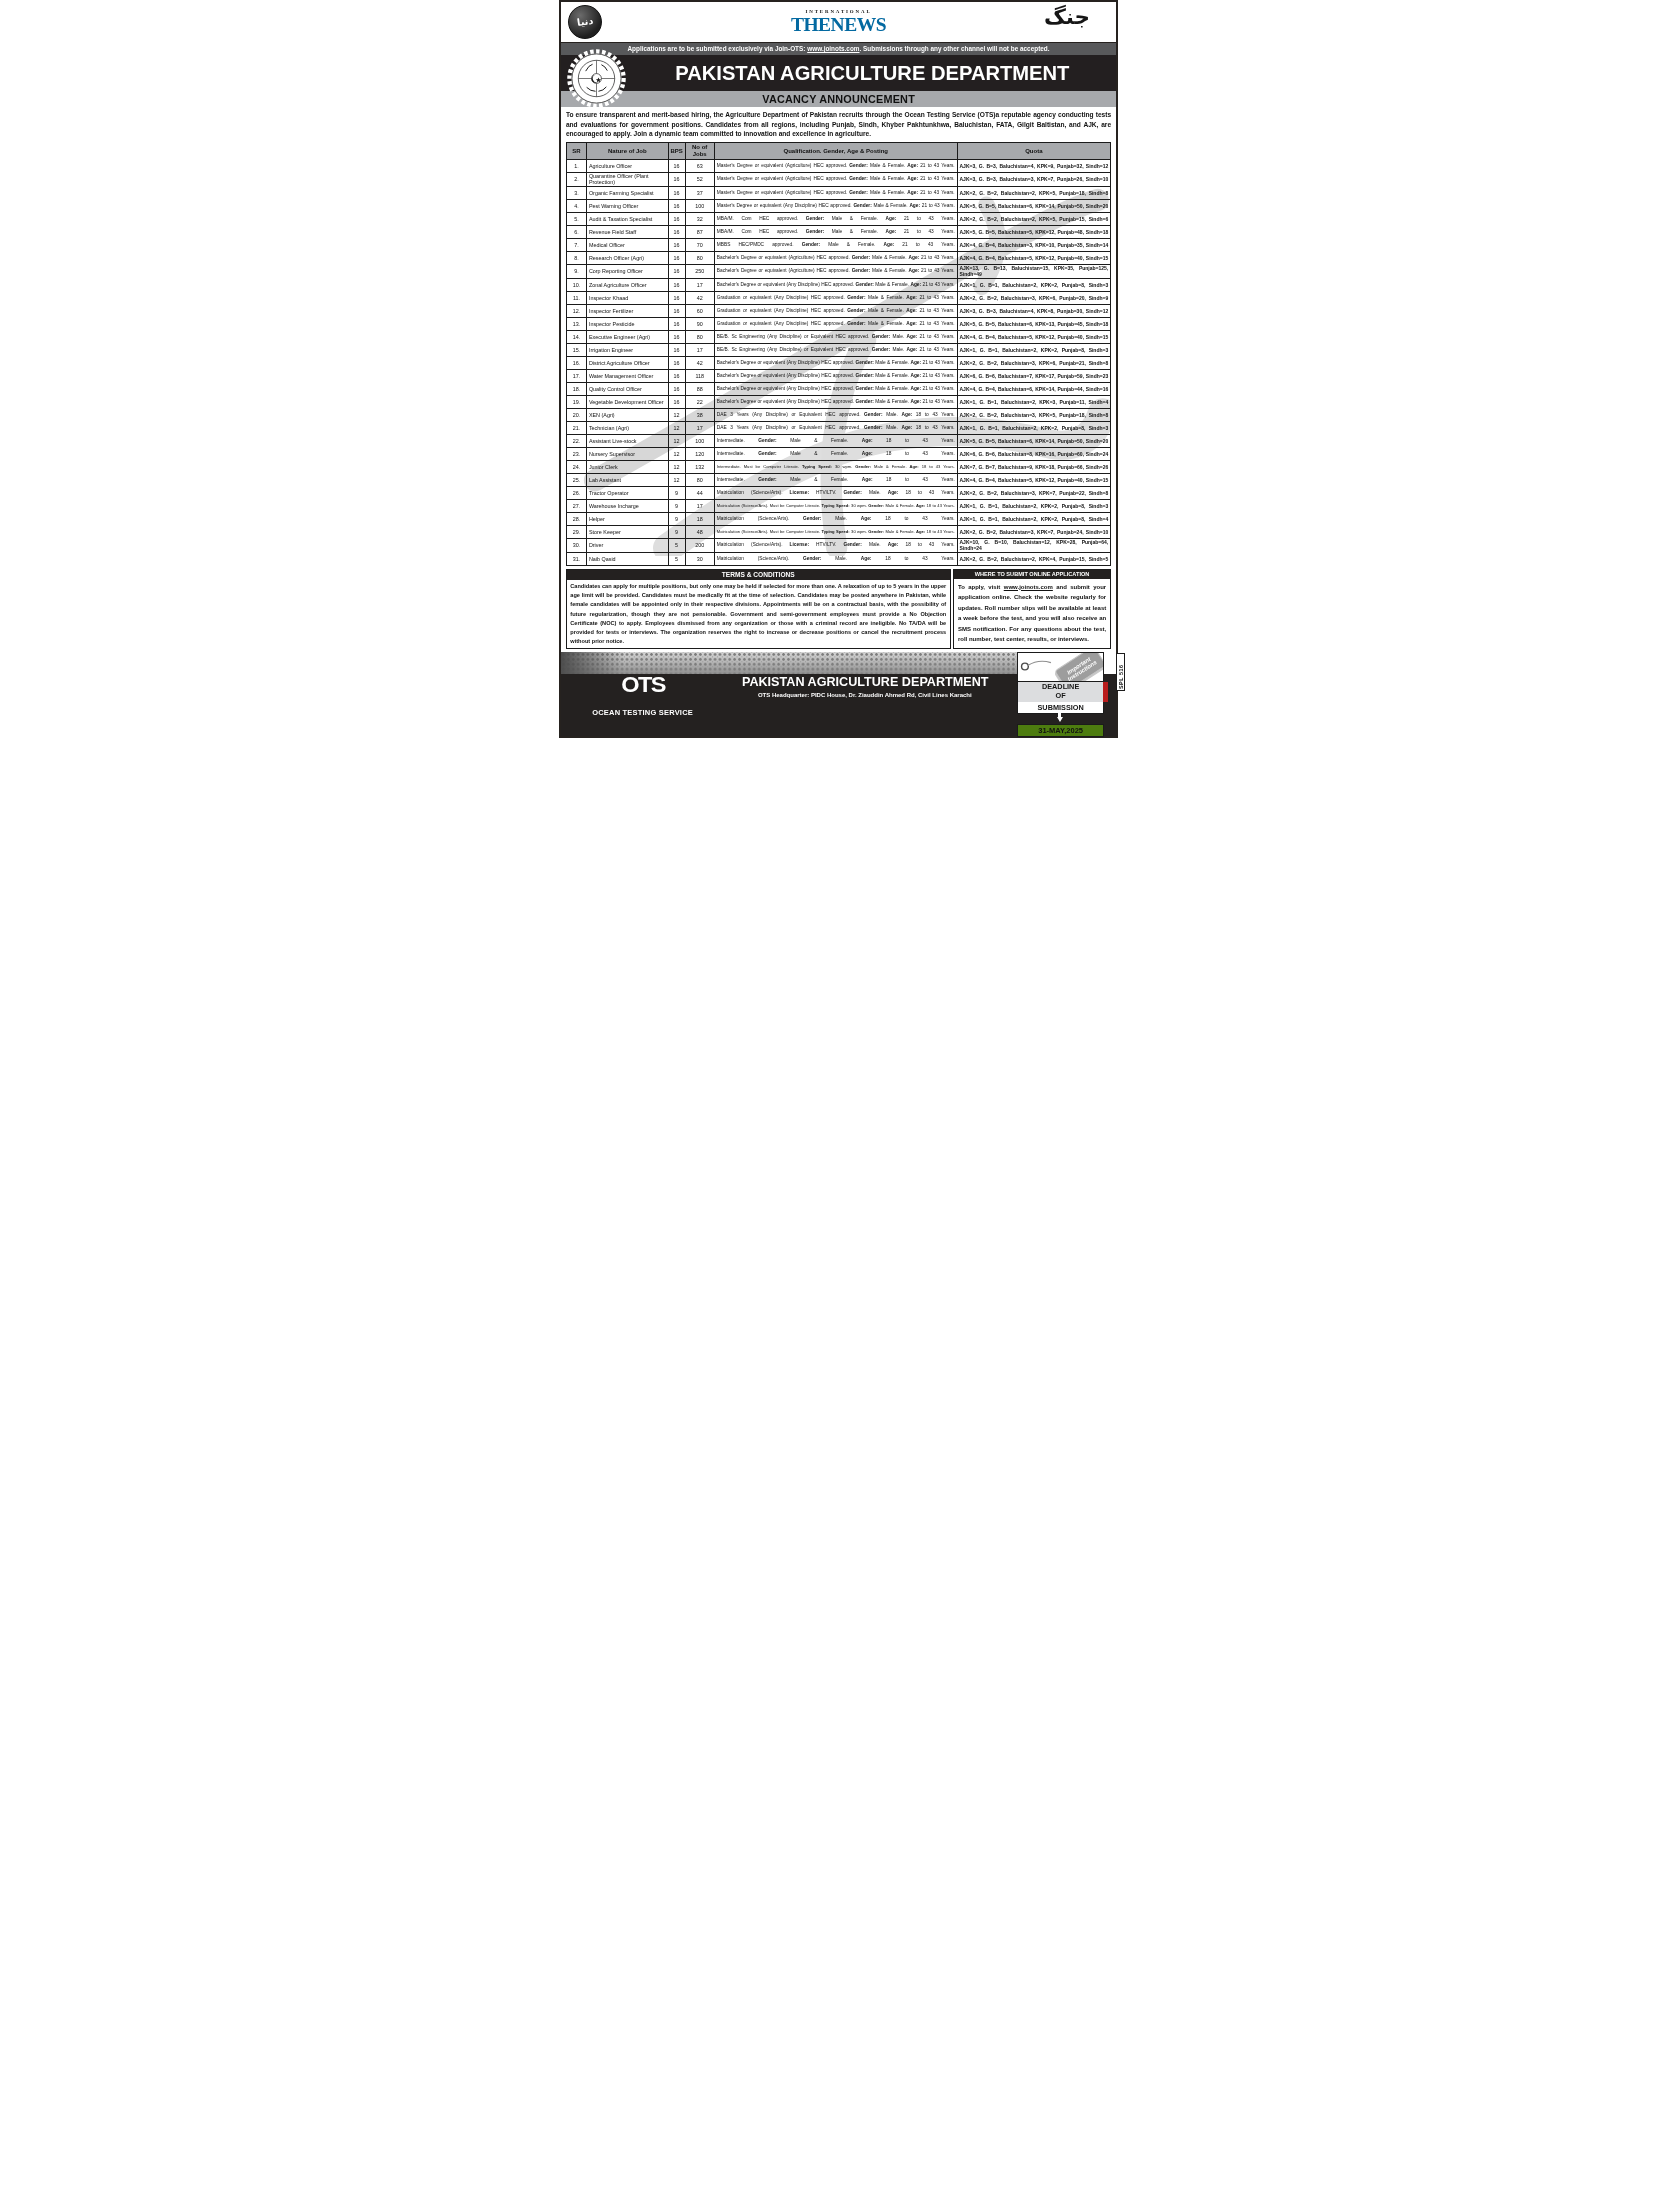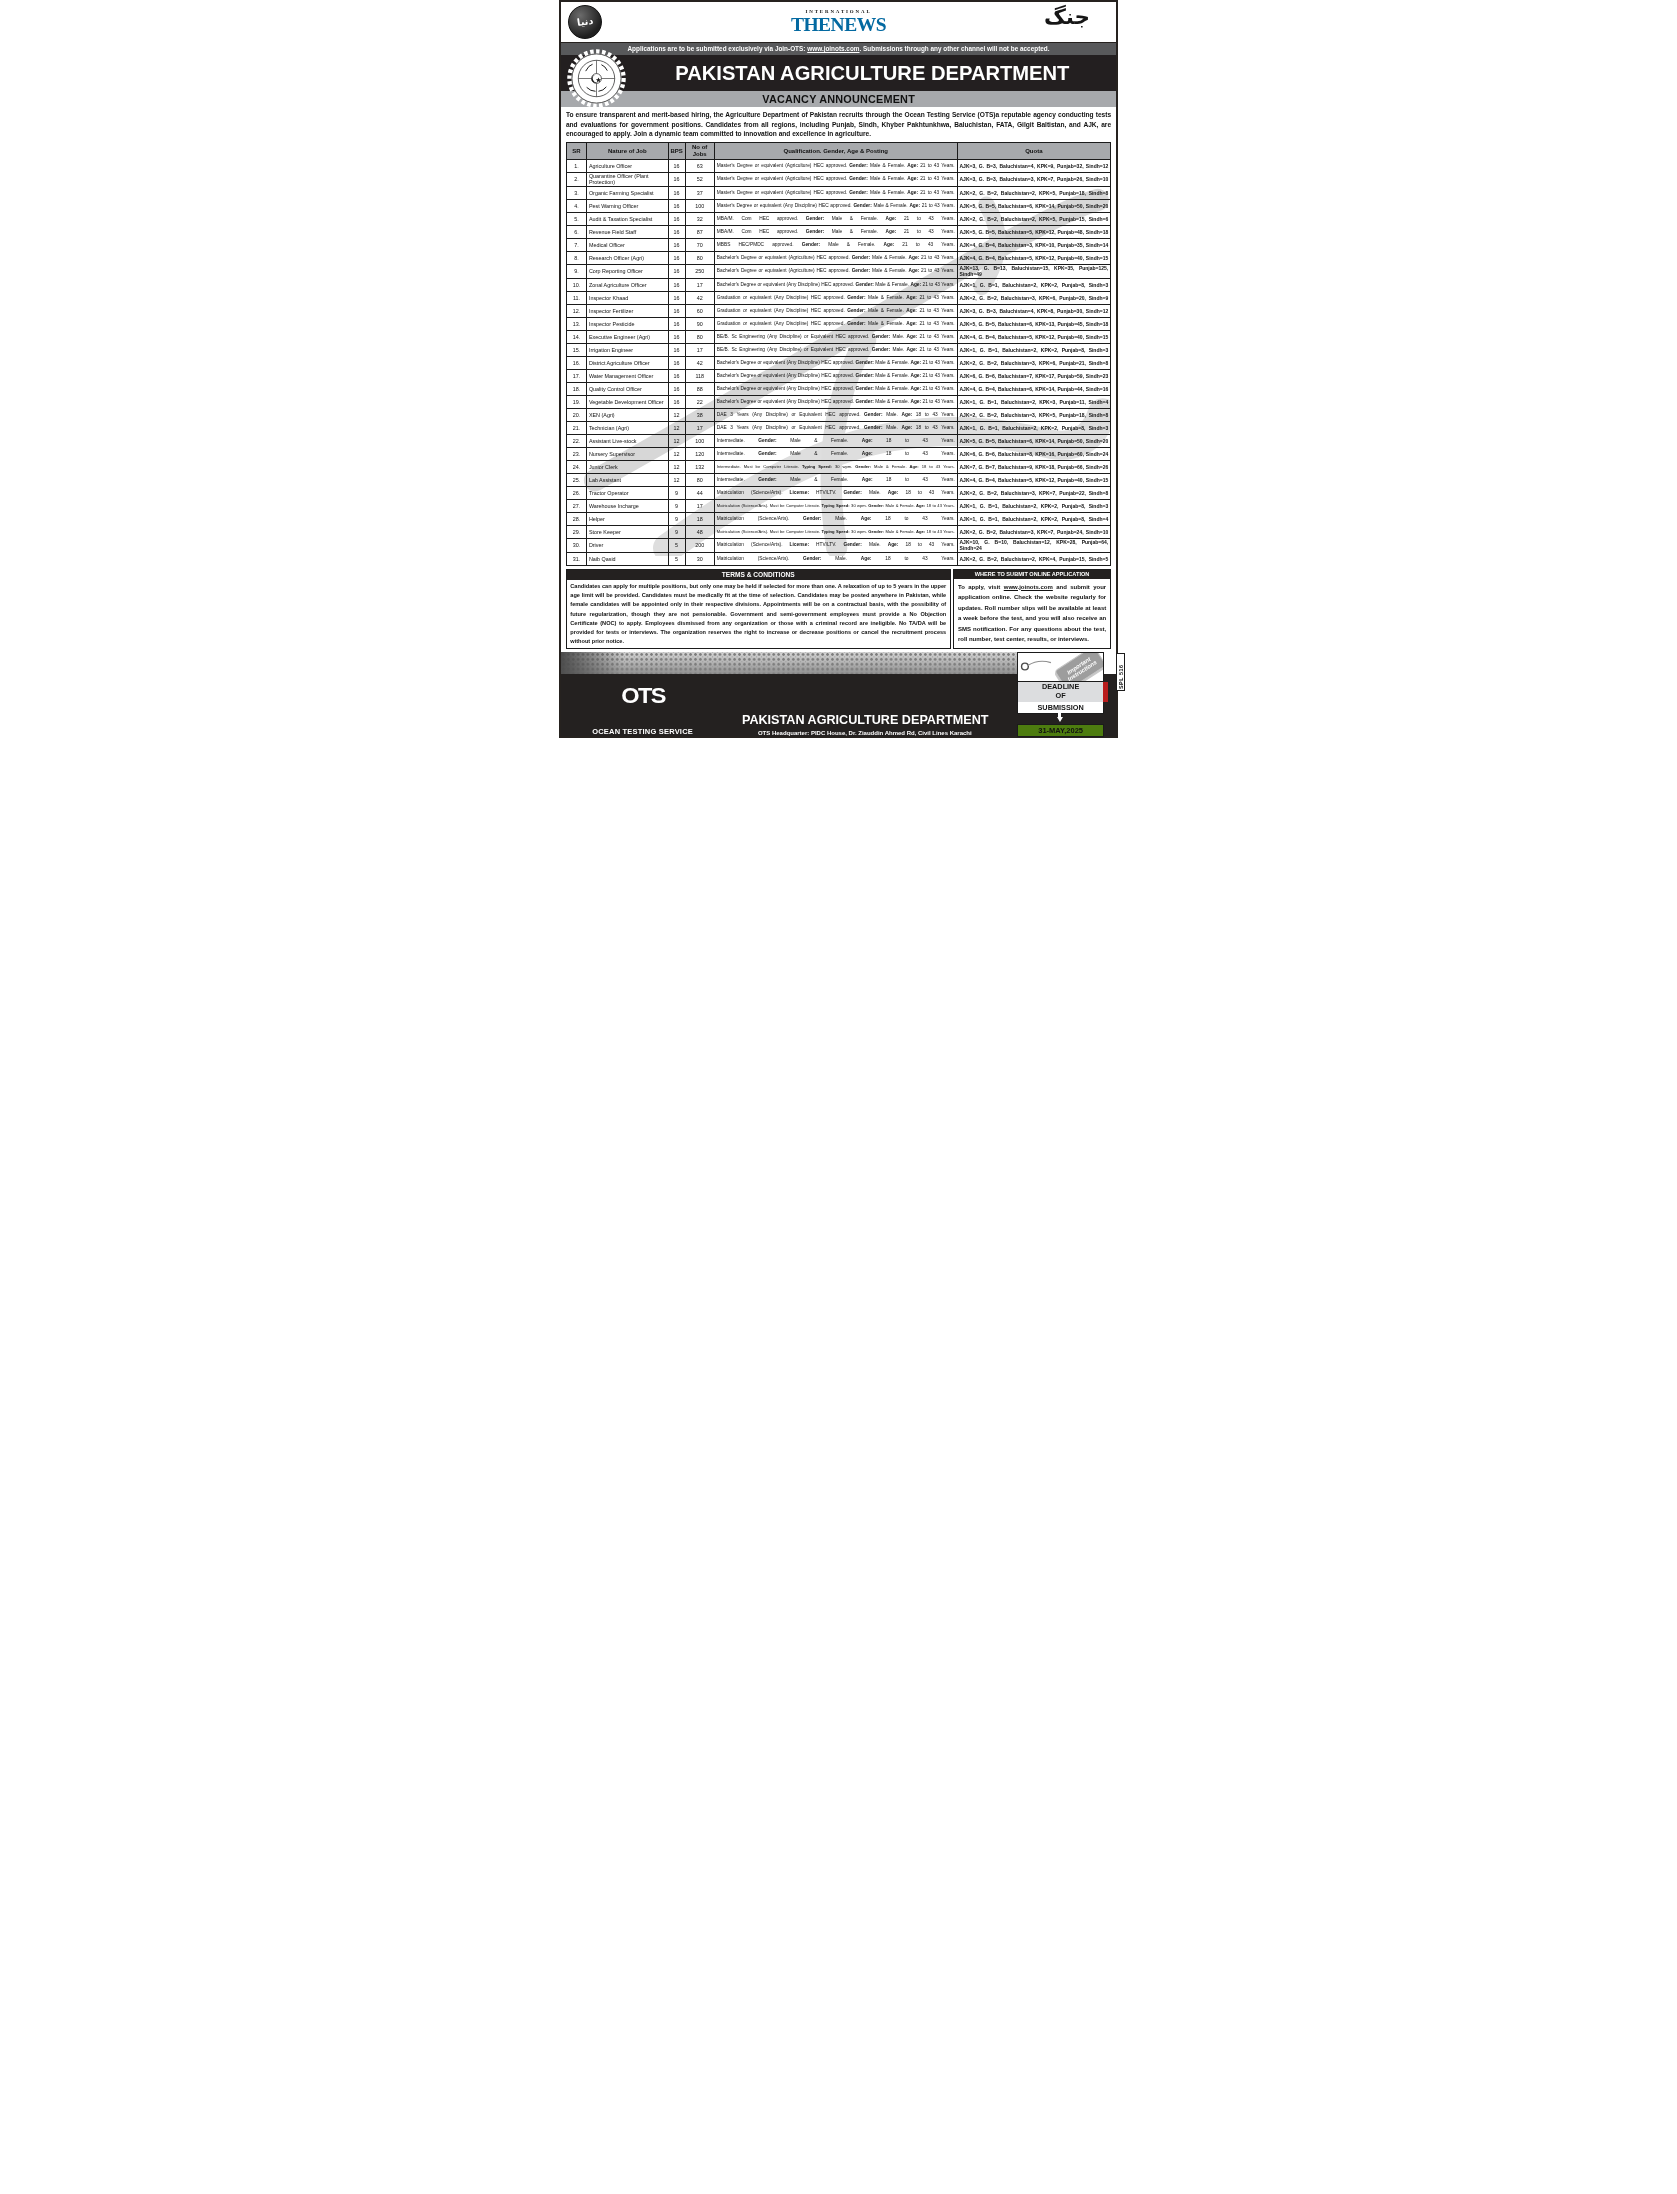--- a/index.html
+++ b/index.html
@@ -61,24 +61,24 @@
   .bottom{position:relative;height:84px;margin-top:2.4px;}
   .halftone{position:absolute;left:0;top:0;width:82.6%;height:22.4px;
     background-image:
       linear-gradient(100deg,#4a4a4a 0%,rgba(74,74,74,0) 14%),
       radial-gradient(circle,#7d7d7d 1.2px,rgba(0,0,0,0) 1.5px),
       radial-gradient(circle,#9a9a9a 0.7px,rgba(0,0,0,0) 1px),
       linear-gradient(to bottom,#d8d8d8,#8f8f8f);
     background-size:100% 100%,4.9px 4.9px,4.9px 4.9px,100% 100%;
     background-position:0 0,0 0,2.4px 2.4px,0 0;}
   .footer-black{position:absolute;left:0;top:22.4px;right:0;bottom:0;background:#242120;}
-  .footer-inner{height:100%;display:flex;align-items:flex-end;padding:0 105px 0 13.6px;box-sizing:border-box;gap:8px;}
+  .footer-inner{height:100%;display:flex;align-items:flex-start;padding:0 105px 0 13.6px;box-sizing:border-box;gap:8px;}
   .ots-block{width:136px;text-align:center;color:#fff;}
   .ots-glyph{font-size:22.4px;font-weight:bold;letter-spacing:-1.5px;line-height:1;transform:scaleX(1.05);}
-  .ots-service{font-size:7.5px;font-weight:bold;letter-spacing:0.2px;margin-top:19px;white-space:nowrap;}
+  .ots-service{font-size:7.5px;font-weight:bold;letter-spacing:0.2px;margin-top:11px;white-space:nowrap;}
   .footer-center{flex:1;text-align:center;color:#fff;}
   .footer-dept{font-size:13px;font-weight:bold;white-space:nowrap;transform:scaleX(.97);}
   .footer-addr{font-size:6px;font-weight:bold;margin-top:2.4px;}
 
   
   .bottom-right{position:absolute;right:2.9px;top:0;width:96px;z-index:6;}
   .tag-box{position:relative;background:#fff;border:1px solid #1b1b1b;height:28px;width:85px;overflow:hidden;}
   .tag{position:absolute;right:1px;top:1px;width:45px;height:22.4px;background:#9d9d9d;border:1px solid #c4c4c4;
     border-radius:3.4px;transform:rotate(-33deg);transform-origin:60% 40%;
     color:#fff;font-weight:bold;font-style:italic;font-size:5.8px;line-height:1.15;

